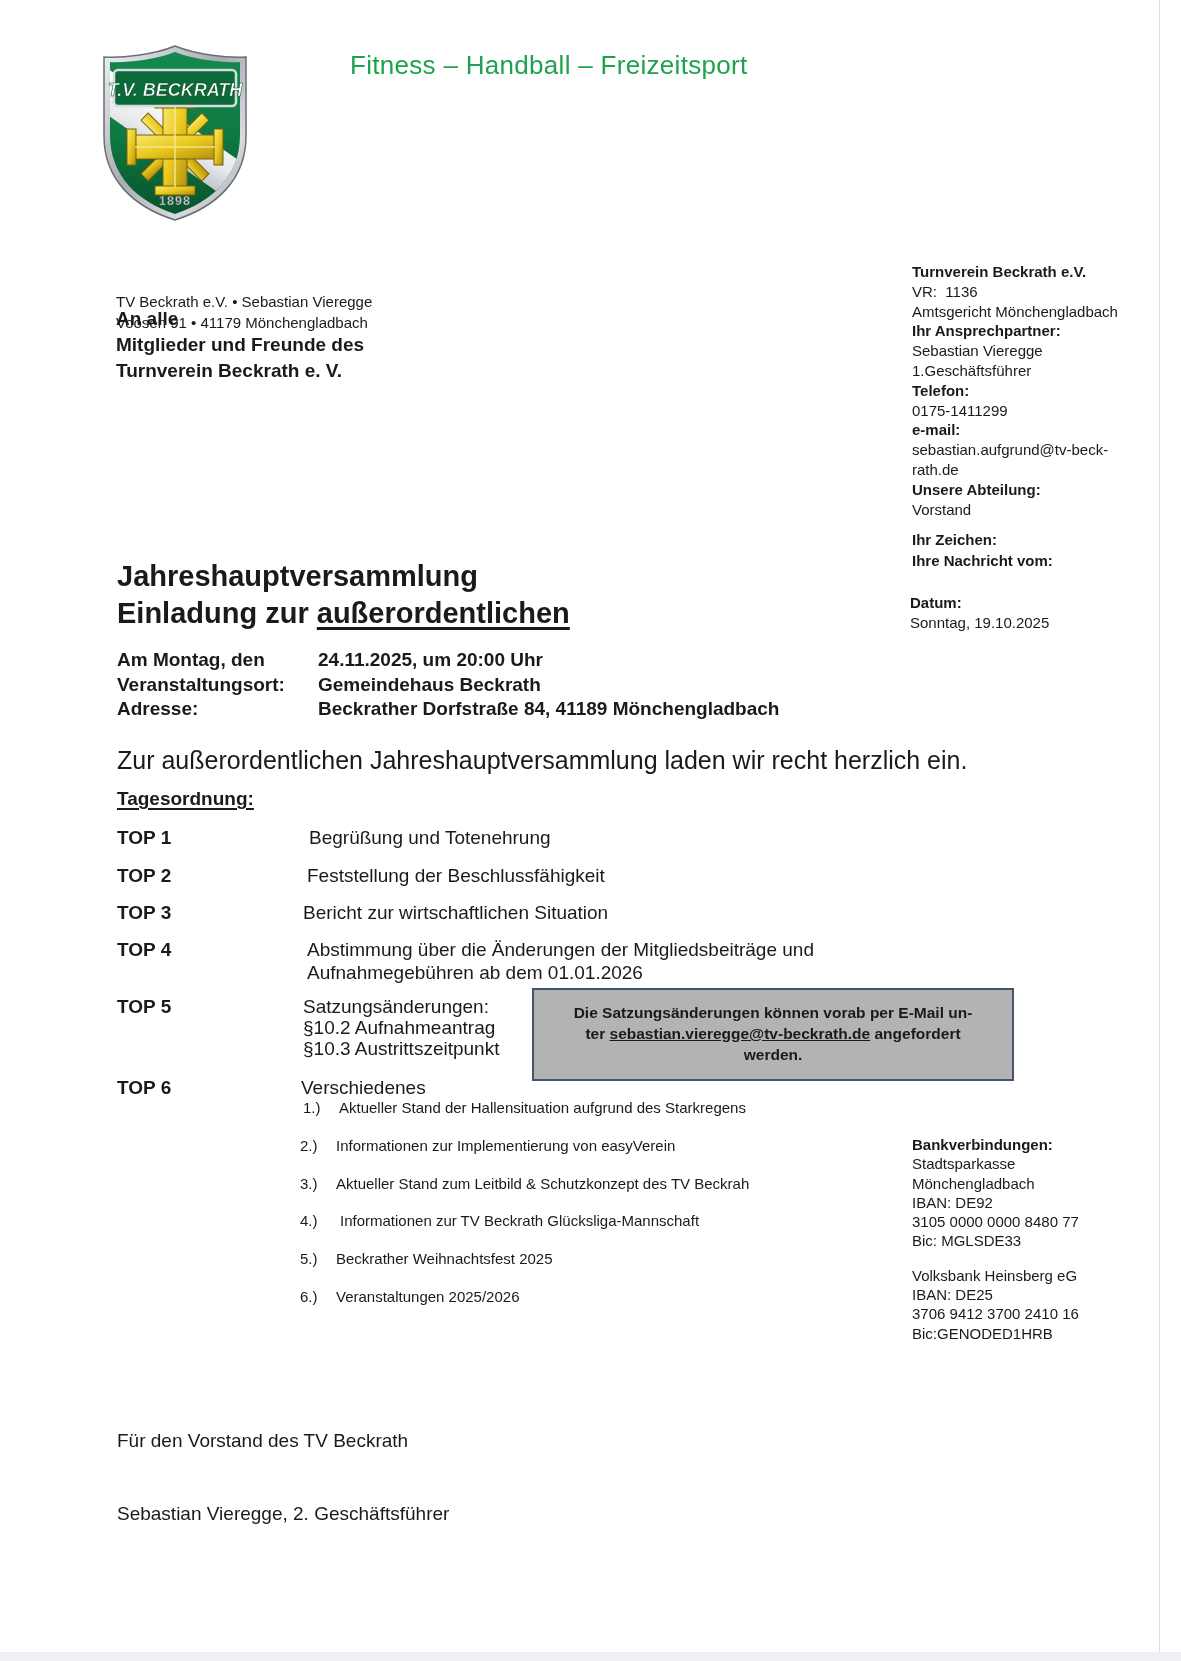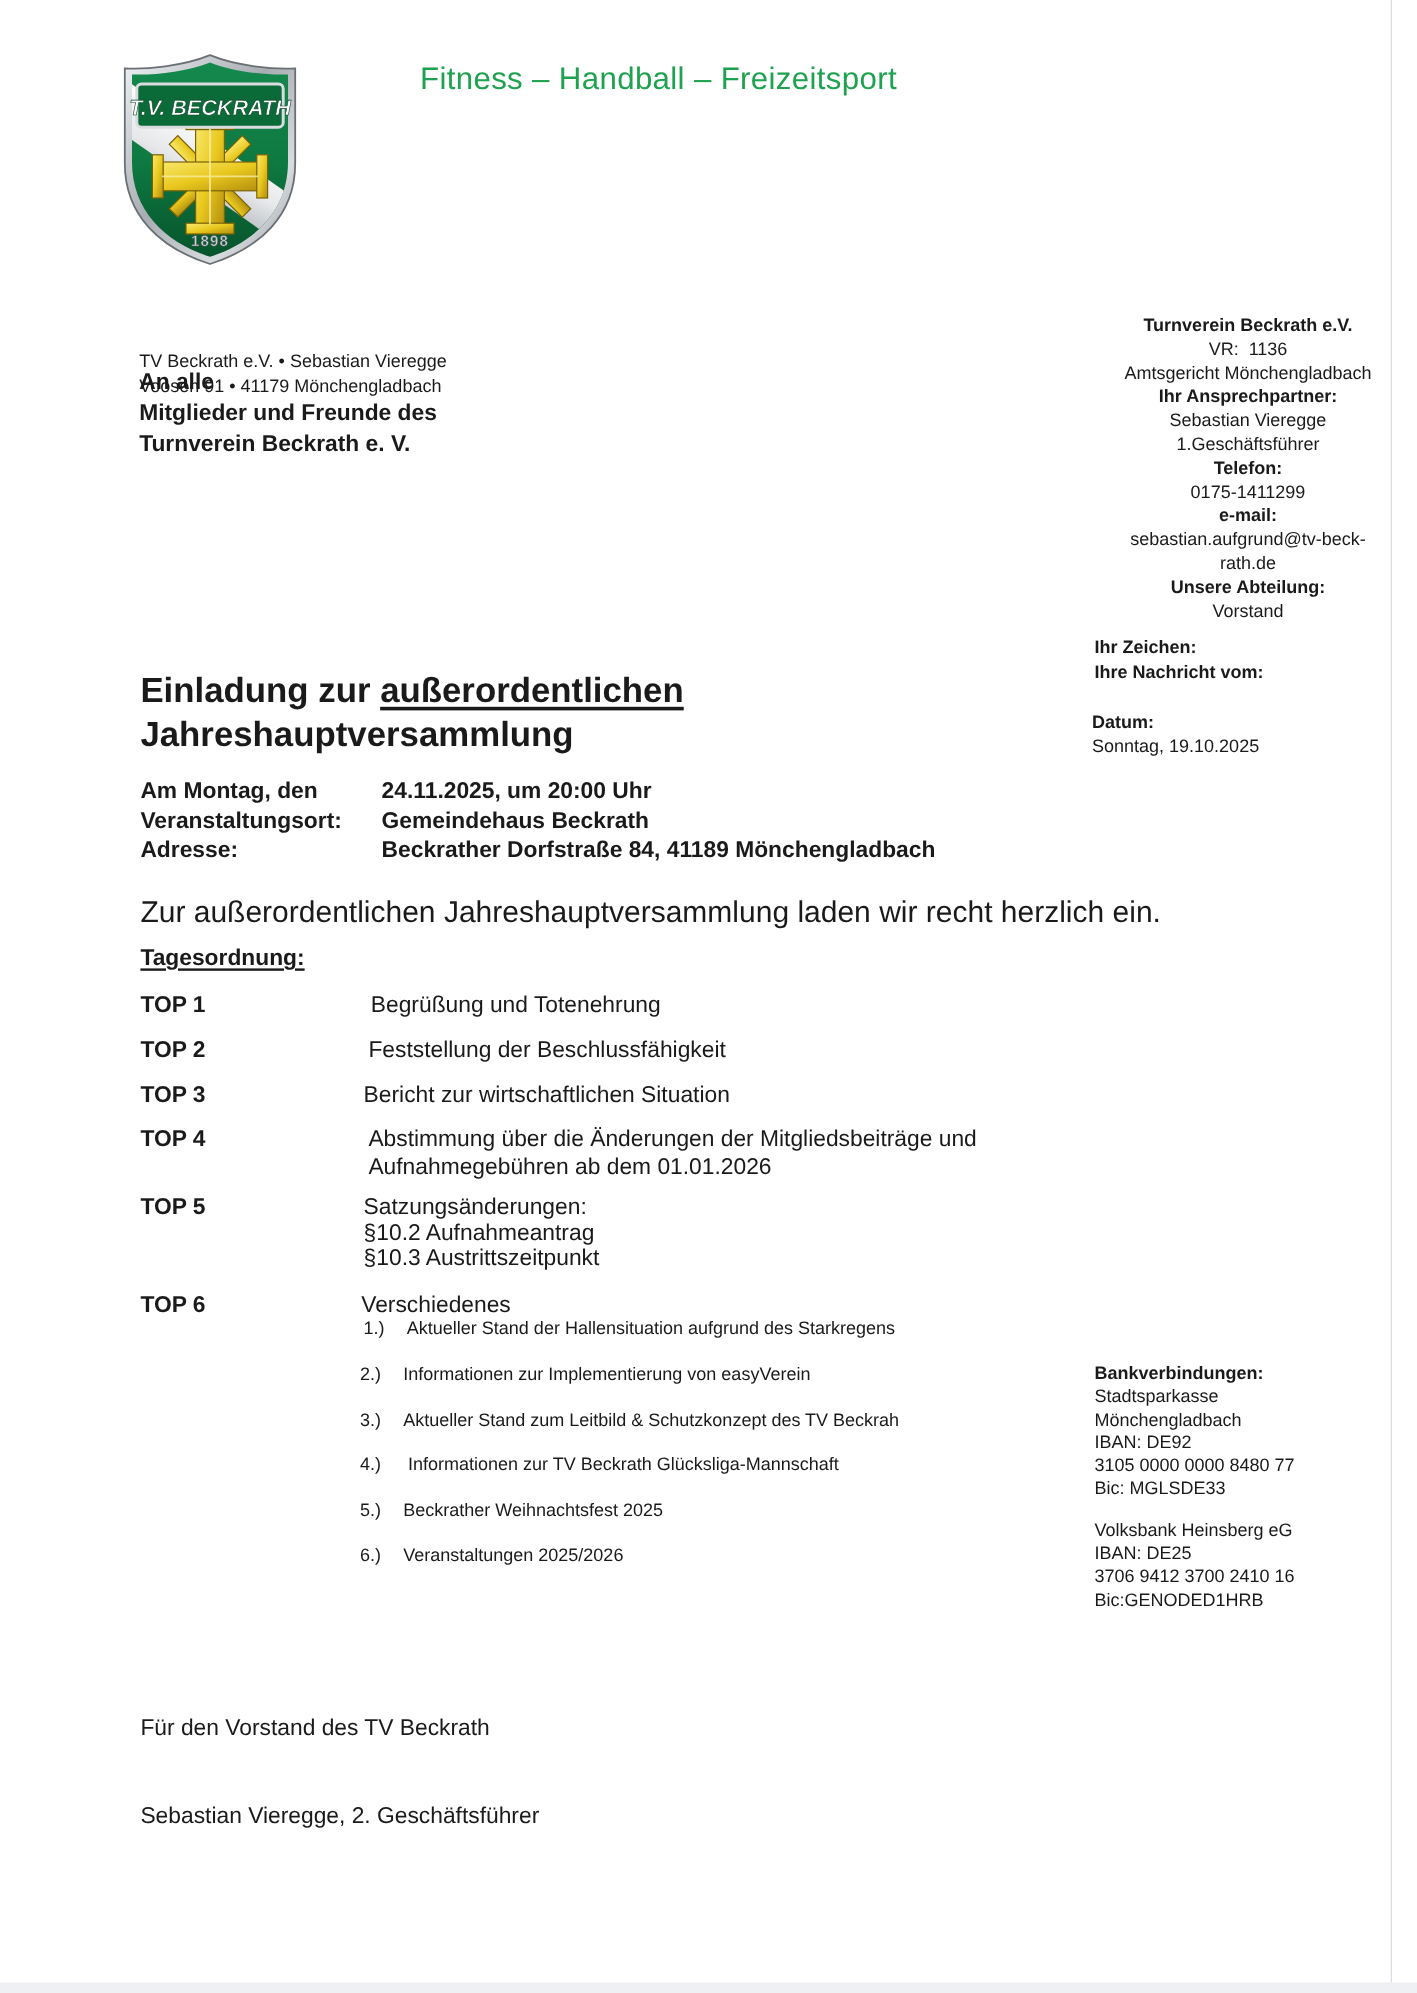--- a/index.html
+++ b/index.html
@@ -10,21 +10,21 @@
   .right-edge{position:absolute;left:1159px;top:0;width:1px;height:1652px;background:#dadce2;}
   .bottom-edge{position:absolute;left:0;top:1652px;width:1181px;height:9px;background:#eef0f4;}
 
   .logo{position:absolute;left:100px;top:44px;width:150px;height:178px;}
 
   .tagline{position:absolute;left:350px;top:50px;font-size:26px;letter-spacing:.3px;}
 
   .sender{position:absolute;left:116px;top:246px;font-size:15px;line-height:21px;margin-top:45px;}
   .recipient{position:absolute;left:116px;top:306px;font-size:19px;font-weight:bold;line-height:26px;}
 
-  .info{position:absolute;left:912px;top:262px;width:256px;font-size:15px;line-height:19.8px;text-align:center;}
+  .info{position:absolute;left:912px;top:262px;width:256px;font-size:15px;line-height:19.8px;}
   .info-line{white-space:pre-wrap;}
   .b{font-weight:bold;}
   .info2{position:absolute;left:912px;top:529px;width:256px;font-size:15px;line-height:21px;font-weight:bold;}
   .dateblock{position:absolute;left:910px;top:593px;width:256px;font-size:15px;line-height:19.5px;}
 
   .title{position:absolute;left:117px;top:558px;font-size:29px;font-weight:bold;line-height:37px;}
   .title .u{text-decoration:underline;text-decoration-thickness:3px;text-underline-offset:4px;}
 
   .event{position:absolute;left:117px;top:648px;font-size:19px;font-weight:bold;line-height:24.6px;}
   .event-row{display:flex;}
@@ -147,24 +147,24 @@
     <div>Ihr Zeichen:</div>
     <div>Ihre Nachricht vom:</div>
   </div>
 
   <div class="dateblock">
     <div class="b">Datum:</div>
     <div>Sonntag, 19.10.2025</div>
   </div>
 
   <div class="title">
+    <div>Jahreshauptversammlung</div>
     <div>
       <span>Einladung zur </span><span class="u">außerordentlichen</span>
     </div>
-    <div>Jahreshauptversammlung</div>
   </div>
 
   <div class="event">
     <div class="event-row">
       <span class="event-label">Am Montag, den</span>
       <span>24.11.2025, um 20:00 Uhr</span>
     </div>
     <div class="event-row">
       <span class="event-label">Veranstaltungsort:</span>
       <span>Gemeindehaus Beckrath</span>
@@ -201,20 +201,27 @@
       <span style="display:block">Satzungsänderungen:</span>
       <span style="display:block">§10.2 Aufnahmeantrag</span>
       <span style="display:block">§10.3 Austrittszeitpunkt</span>
     </span>
   </div>
   <div class="toprow" style="top:1077px">
     <span class="topcode">TOP 6</span>
     <span class="toptext" style="left:184px">Verschiedenes</span>
   </div>
 
+  <div class="note-box">
+    <div>Die Satzungsänderungen können vorab per E-Mail un-</div>
+    <div>
+      <span>ter </span><span class="u">sebastian.vieregge@tv-beckrath.de</span><span> angefordert</span>
+    </div>
+    <div>werden.</div>
+  </div>
 
   <div class="subitems-item" style="left:303px;top:1099px">
     <span class="subnum">1.)</span>
     <span>Aktueller Stand der Hallensituation aufgrund des Starkregens</span>
   </div>
   <div class="subitems-item" style="left:300px;top:1137px">
     <span class="subnum">2.)</span>
     <span>Informationen zur Implementierung von easyVerein</span>
   </div>
   <div class="subitems-item" style="left:300px;top:1175px">

